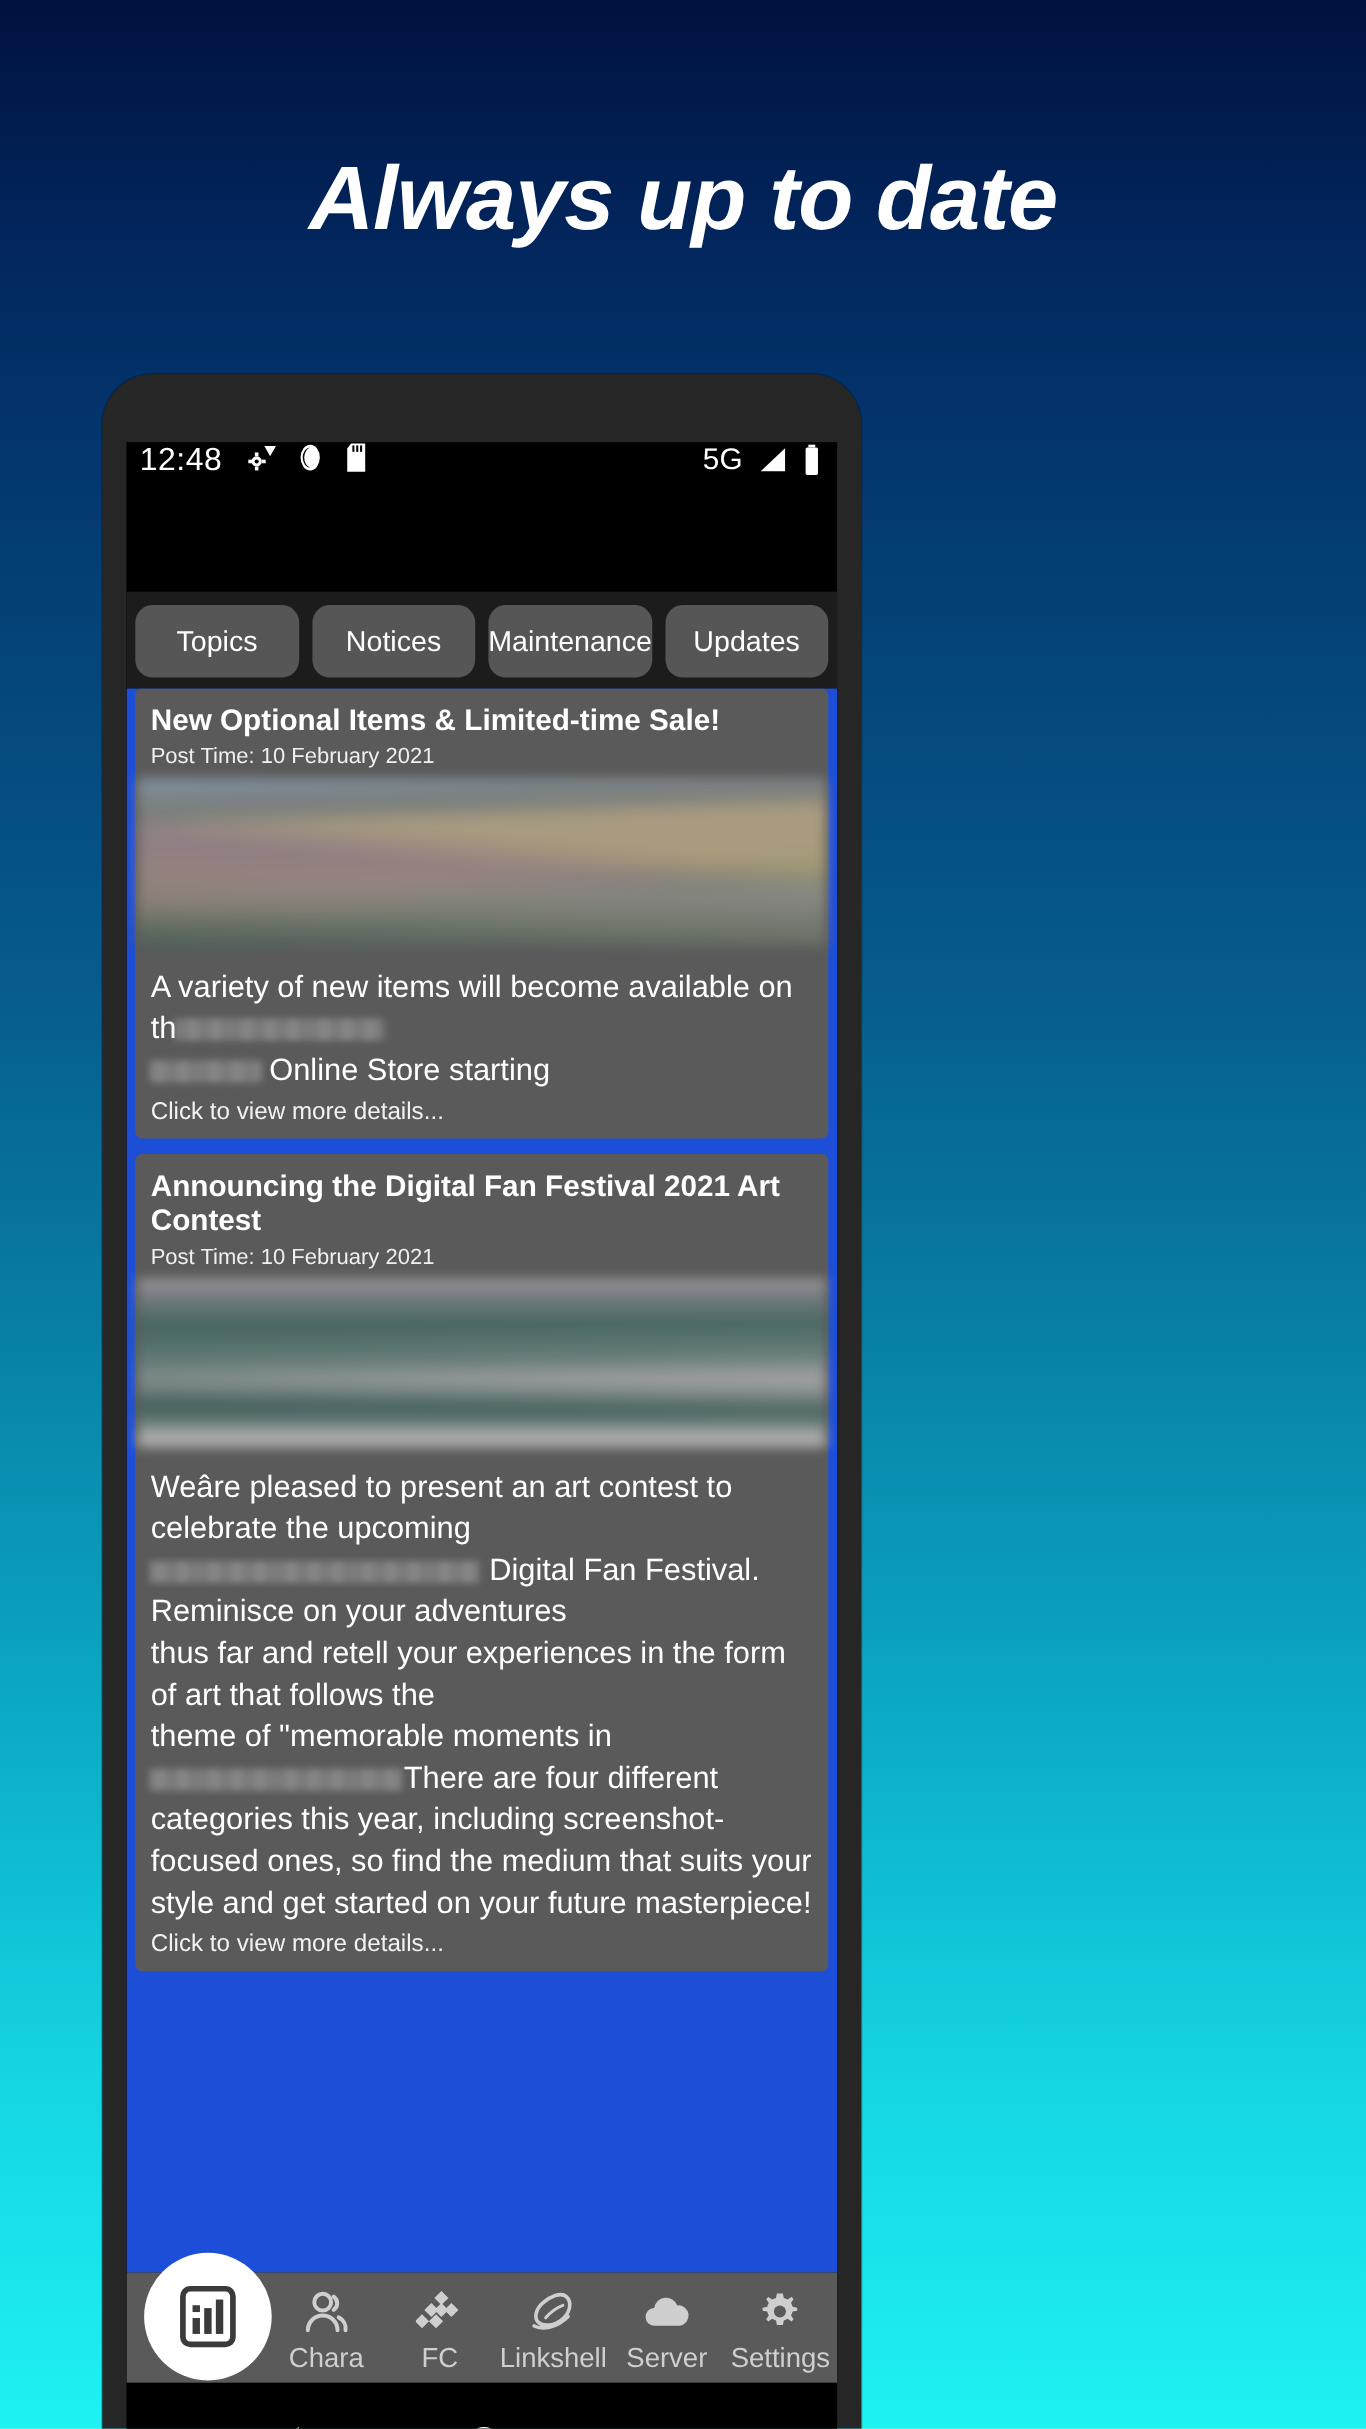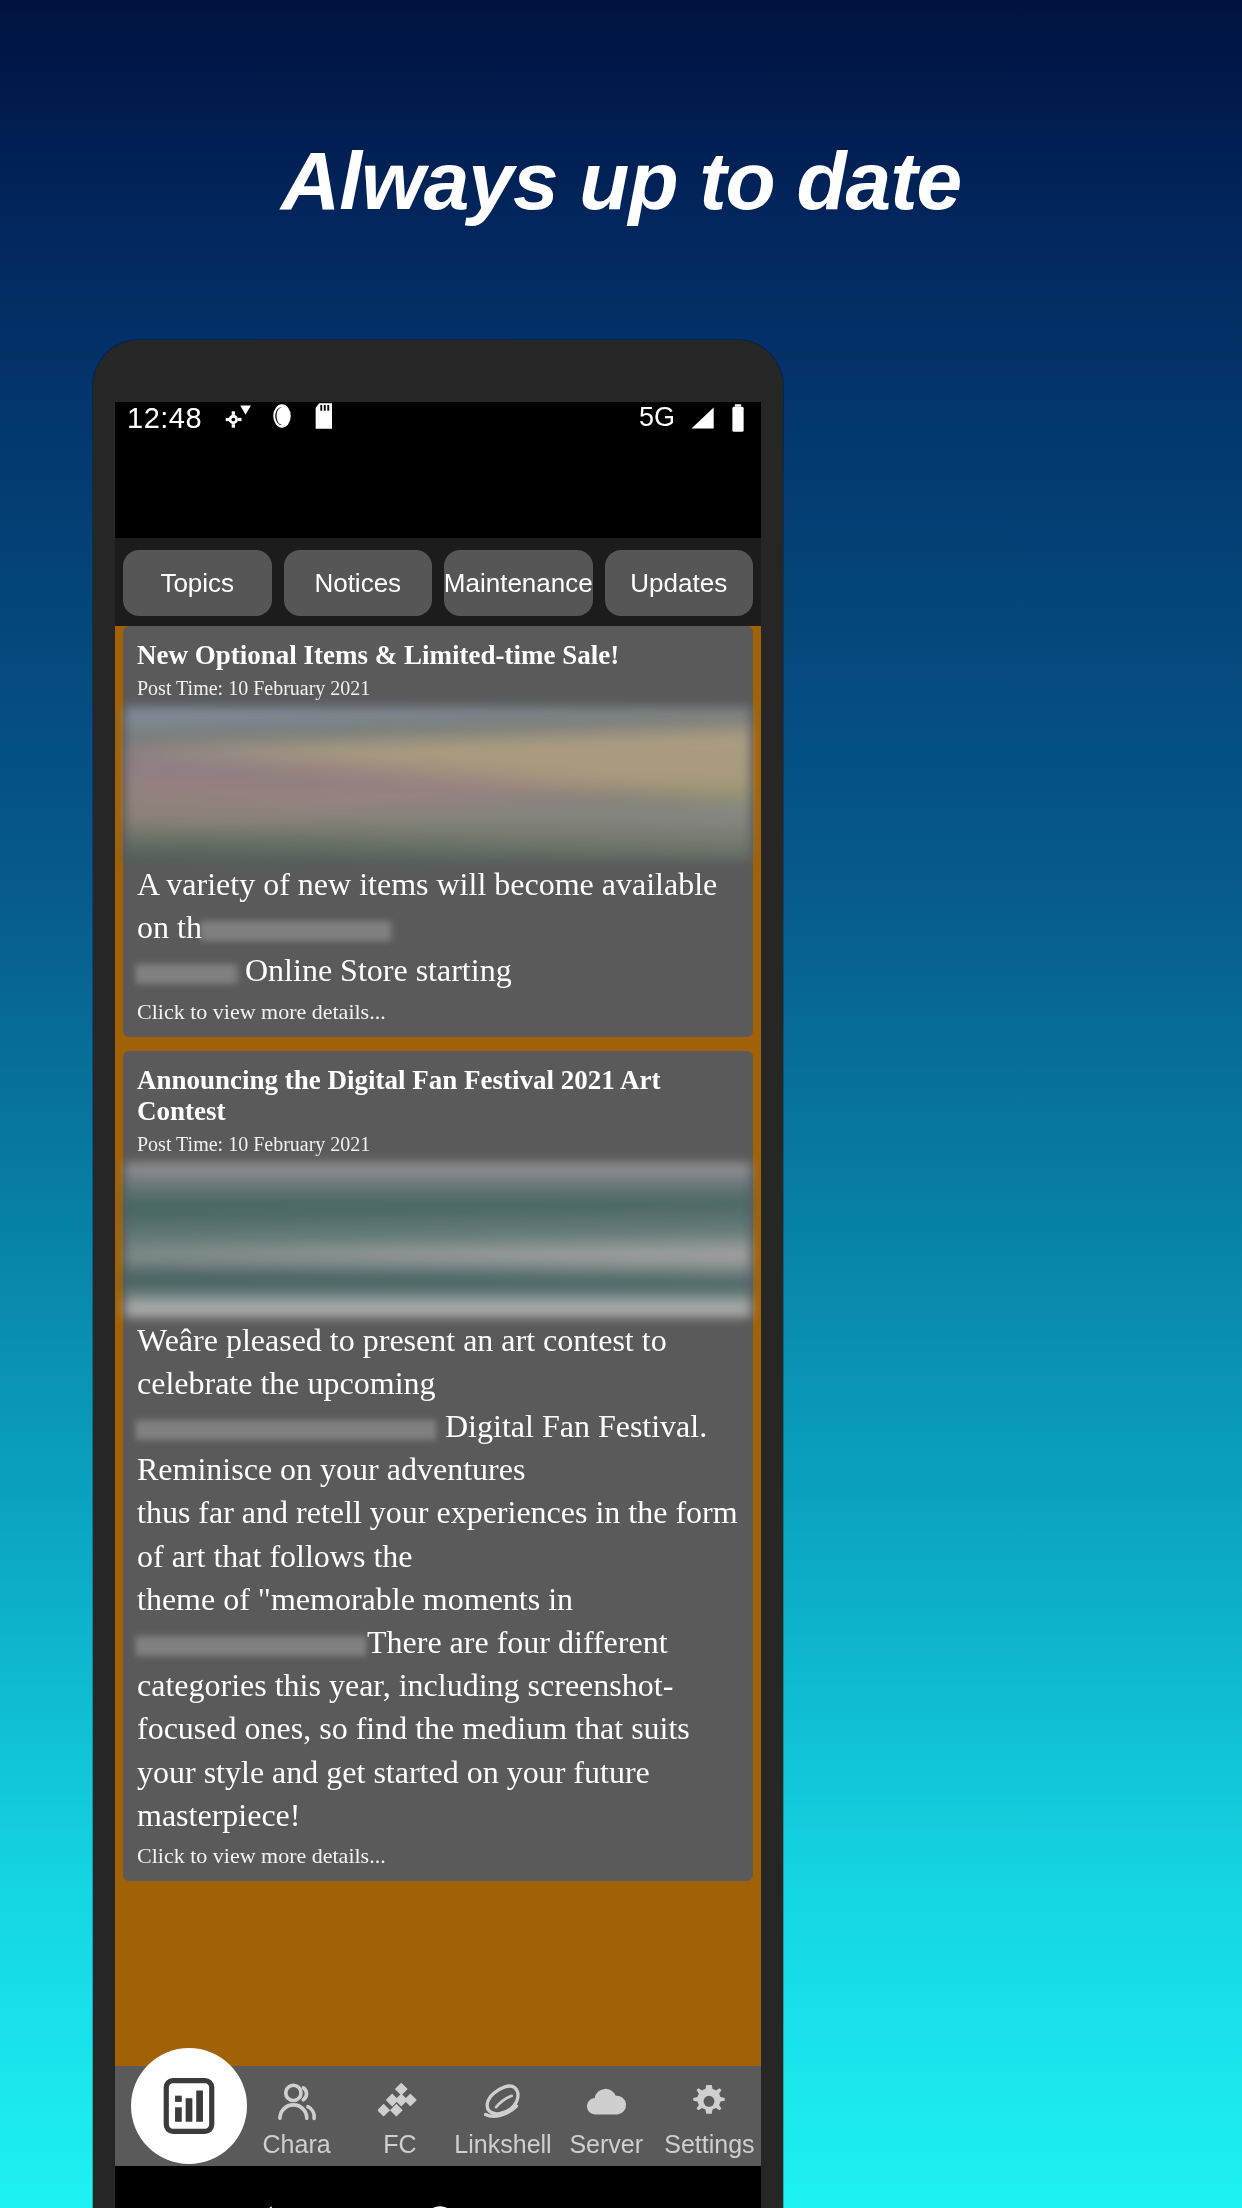--- a/index.html
+++ b/index.html
@@ -95,22 +95,21 @@
     font-size:26px;
     white-space:nowrap;
     overflow:hidden;
   }
 
   
   .feed {
     flex:1;
     overflow:hidden;
     padding:0 8px;
-    background:#a16207;
-    font-family:Liberation Serif, serif;
+    background:#1d4ed8;
   }
   .card {
     background:#5a5a5a;
     border-radius:6px;
     margin-bottom:14px;
     padding:14px 14px 4px 14px;
     color:#fff;
   }
   .card-title {
     font-size:27px;
@@ -146,23 +145,23 @@
     background:
       linear-gradient(180deg, rgba(190,170,180,.7) 0%, rgba(150,140,150,.5) 12%, transparent 26%),
       linear-gradient(179deg, rgba(60,95,90,.85) 30%, rgba(70,105,100,.6) 48%, transparent 60%),
       linear-gradient(181deg, rgba(220,200,205,.55) 58%, transparent 74%),
       linear-gradient(180deg, rgba(60,90,88,.75) 78%, rgba(210,200,200,.5) 92%, transparent 100%),
       linear-gradient(180deg, #8e8a8f 0%, #5d7b78 40%, #9aa0a0 65%, #4e6b68 85%, #b7b4b2 100%);
     filter: blur(5px);
     transform: scale(1.04);
   }
   .card-body {
-    font-size:32px;
+    font-size:28px;
     line-height:1.35;
-    margin-top:5px;
+    margin-top:20px;
     position:relative;
   }
   .card-more {
     font-size:22px;
     margin-top:6px;
     padding-bottom:8px;
     color:#f2f2f2;
   }
   .redact {
     display:inline-block;

